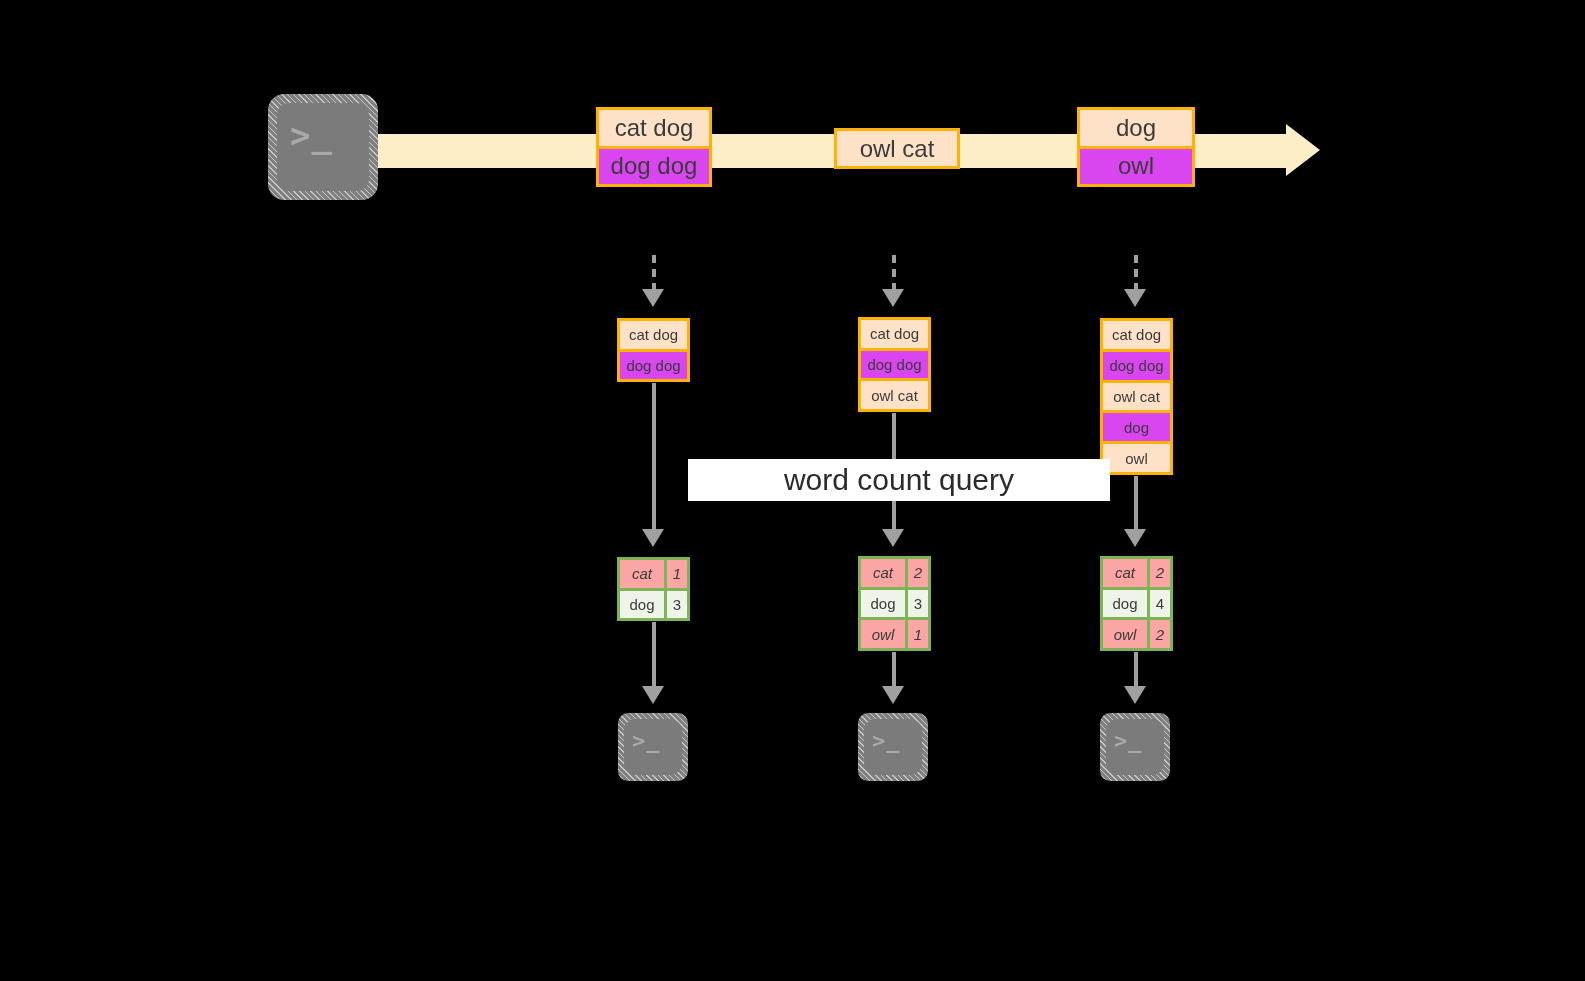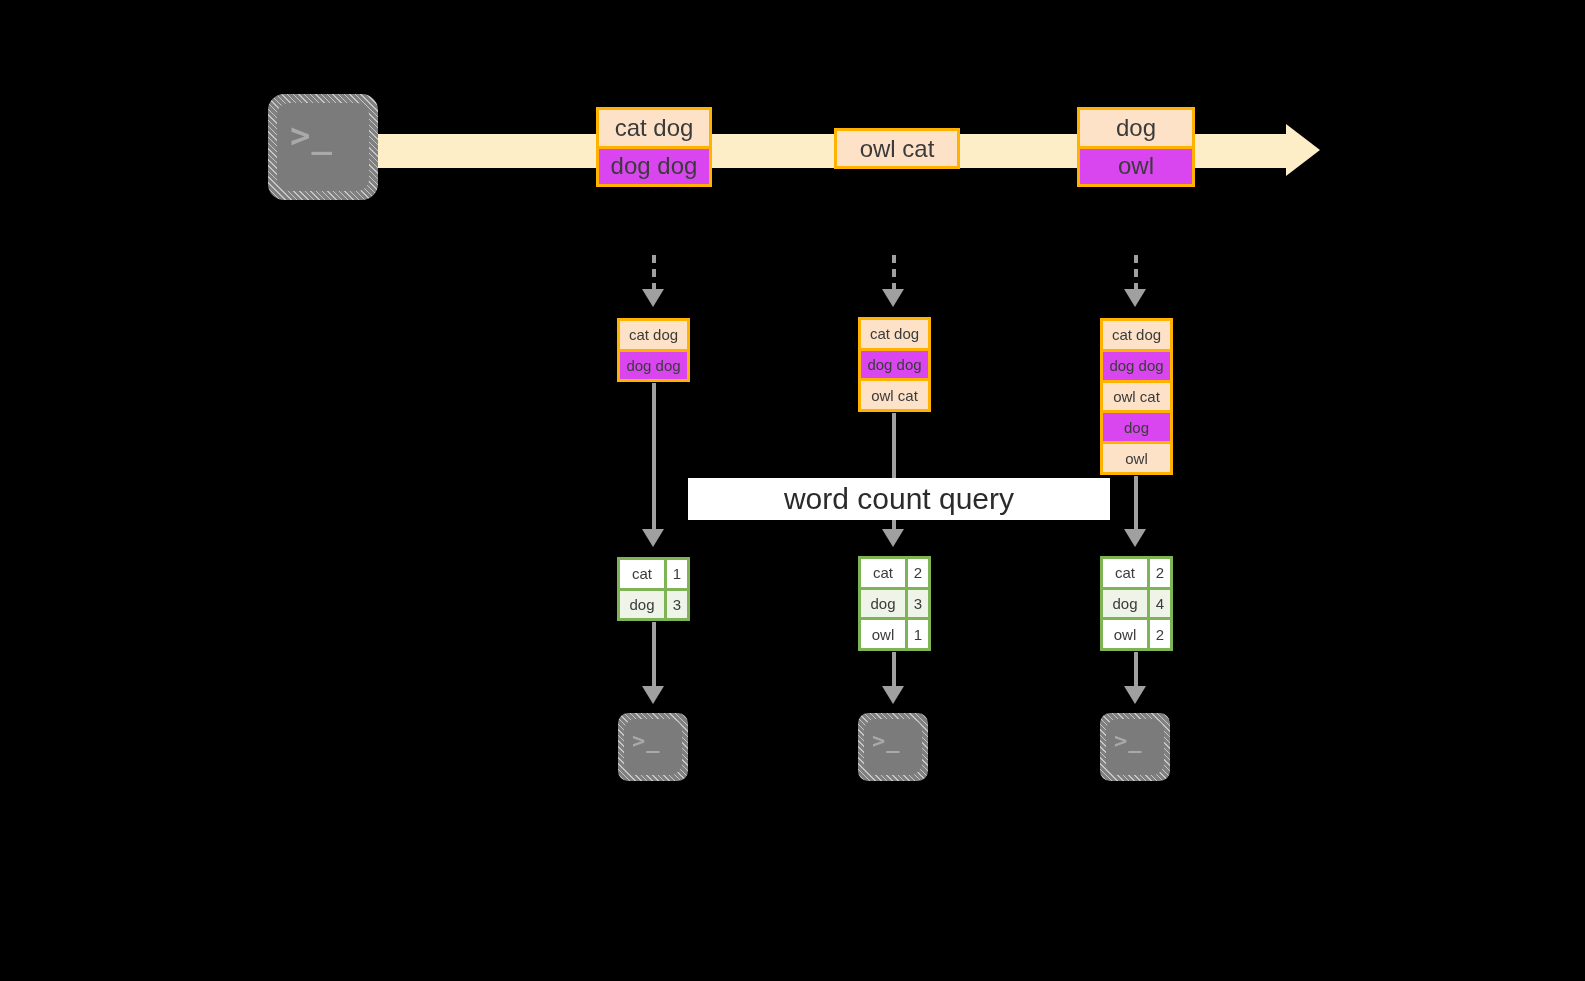--- a/index.html
+++ b/index.html
@@ -140,21 +140,21 @@
   .gtable .gcell {
     display: flex;
     align-items: center;
     justify-content: center;
     font-size: 15px;
     color: #3b3b3b;
     box-sizing: border-box;
   }
   .gtable .gcell.key { flex: 0 0 44px; }
   .gtable .gcell.val { flex: 1 1 auto; border-left: 3px solid #7eb356; }
-  .gtable .grow.shaded .gcell { background: #ffffff; }
+  .gtable .grow.shaded .gcell { background: #fca5a5; font-style: italic; }
   .gtable .grow.plain  .gcell { background: #eef4e8; }
 
   .gtable.res1 { left: 617px; top: 557px; width: 73px; height: 64px; }
   .gtable.res2 { left: 858px; top: 556px; width: 73px; height: 95px; }
   .gtable.res3 { left: 1100px; top: 556px; width: 73px; height: 95px; }
 
   
   .varrow {
     position: absolute;
     width: 4px;
@@ -204,21 +204,20 @@
     top: 459px;
     width: 422px;
     height: 42px;
     background: #ffffff;
     display: flex;
     align-items: center;
     justify-content: center;
     font-size: 30px;
     color: #2b2b2b;
     box-sizing: border-box;
-    margin-top: 19px;
   }
 </style>
 </head>
 <body>
 
 <div id="canvas">
 
   <div class="band"></div>
   <div class="band-head"></div>
 

